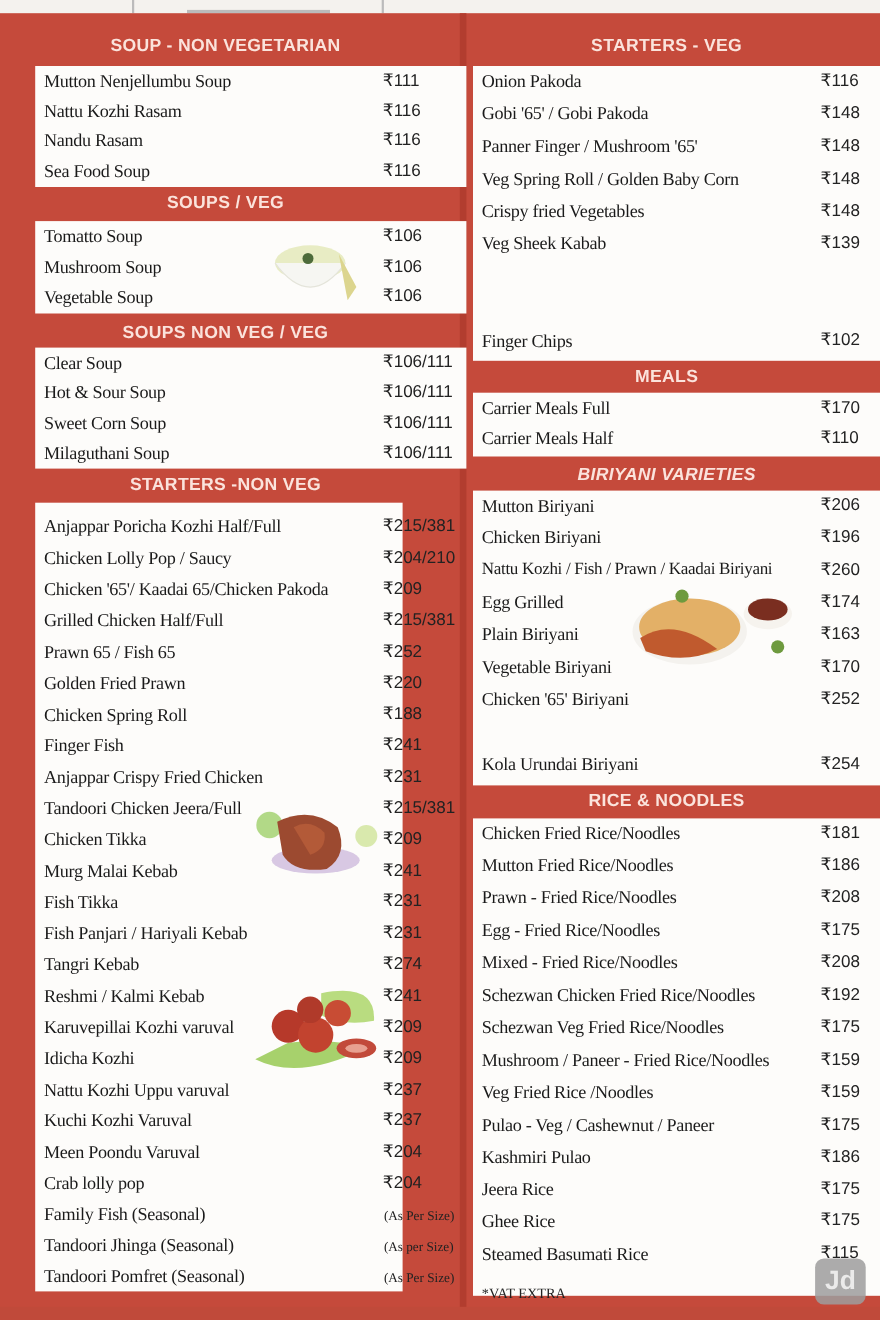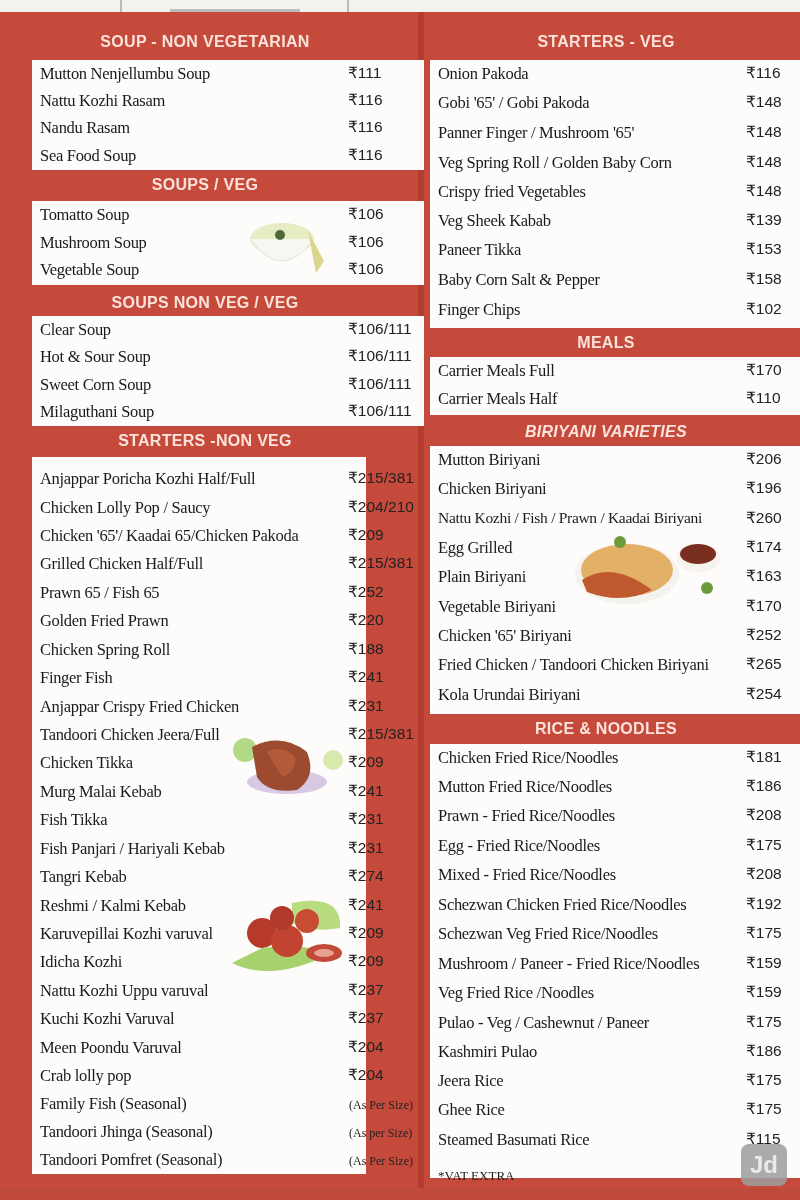--- a/index.html
+++ b/index.html
@@ -291,28 +291,20 @@
       <span class="price" style="left:316px">₹148</span>
     </div>
   <div class="row" style="top:118px">
       <span class="name">Crispy fried Vegetables</span>
       <span class="price" style="left:316px">₹148</span>
     </div>
   <div class="row" style="top:147px">
       <span class="name">Veg Sheek Kabab</span>
       <span class="price" style="left:316px">₹139</span>
     </div>
-  <div class="row" style="top:176px">
-      <span class="name">Paneer Tikka</span>
-      <span class="price" style="left:316px">₹153</span>
-    </div>
-  <div class="row" style="top:206px">
-      <span class="name">Baby Corn Salt &amp; Pepper</span>
-      <span class="price" style="left:316px">₹158</span>
-    </div>
   <div class="row" style="top:236px">
       <span class="name">Finger Chips</span>
       <span class="price" style="left:316px">₹102</span>
     </div>
 </div>
 
 <div class="section-head" style="left:436px;top:334px;width:340px;">MEALS</div>
 <div class="panel" style="left:430px;top:357px;width:370px;height:58px;">
   <div class="row" style="top:0px">
       <span class="name">Carrier Meals Full</span>
@@ -346,24 +338,20 @@
       <span class="name">Plain Biriyani</span>
       <span class="price" style="left:316px">₹163</span>
     </div>
   <div class="row" style="top:147px">
       <span class="name">Vegetable Biriyani</span>
       <span class="price" style="left:316px">₹170</span>
     </div>
   <div class="row" style="top:176px">
       <span class="name">Chicken '65' Biriyani</span>
       <span class="price" style="left:316px">₹252</span>
-    </div>
-  <div class="row" style="top:205px">
-      <span class="name">Fried Chicken  / Tandoori Chicken Biriyani</span>
-      <span class="price" style="left:316px">₹265</span>
     </div>
   <div class="row" style="top:235px">
       <span class="name">Kola Urundai Biriyani</span>
       <span class="price" style="left:316px">₹254</span>
     </div>
   <svg class="food-img" style="left:142px;top:84px" width="150" height="80">
     <ellipse cx="55" cy="44" rx="52" ry="30" fill="#f4f2ee"></ellipse>
     <ellipse cx="55" cy="40" rx="46" ry="26" fill="#e3b067"></ellipse>
     <path d="M10 50 Q40 30 80 60 Q50 75 15 62 Z" fill="#c05a2e"></path>
     <circle cx="48" cy="12" r="6" fill="#6e9a3e"></circle>

